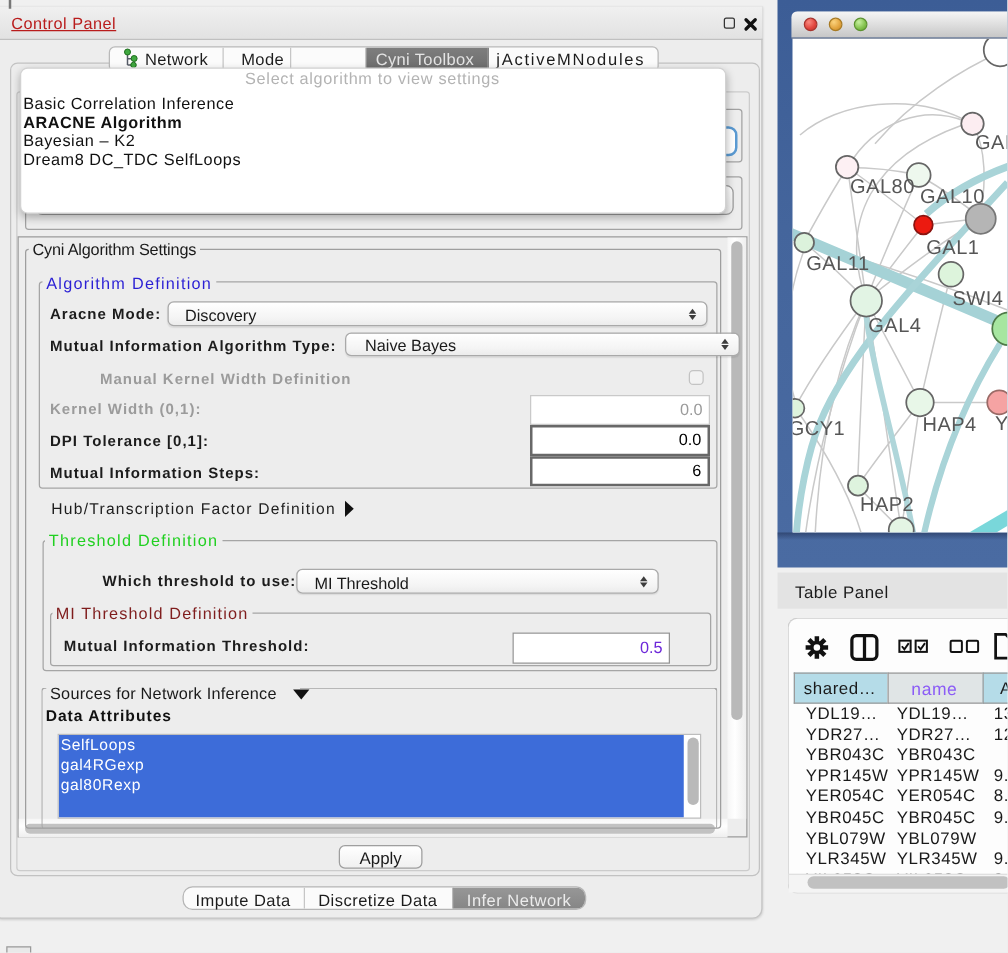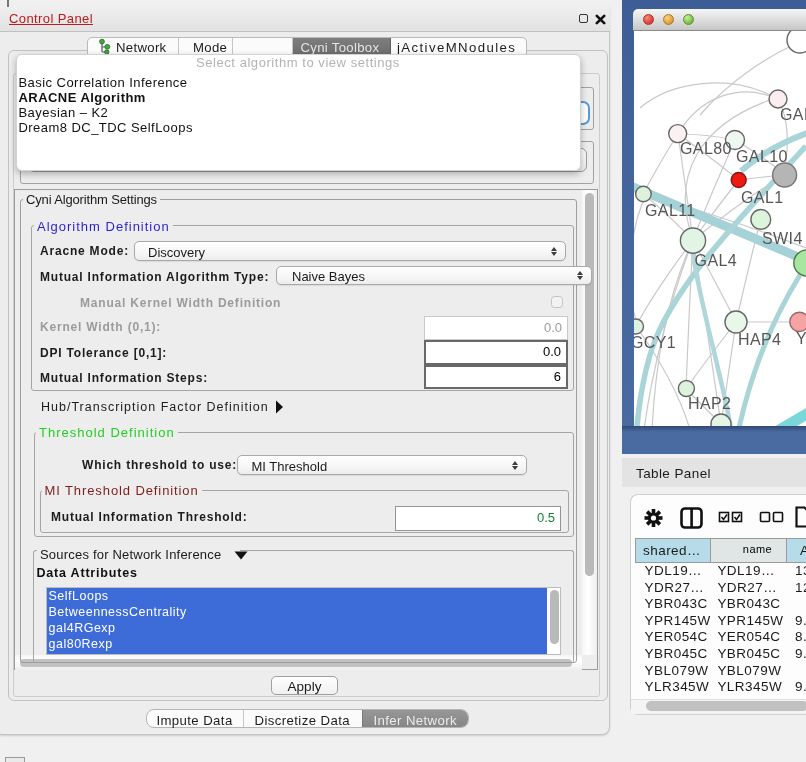--- a/index.html
+++ b/index.html
@@ -139,21 +139,21 @@
     <rect x="143.5" y="18.5" width="9" height="9" rx="1"></rect>
   </g>
 
   <path d="M166.5,13.5 h8 l5,5 v14 h-13 z" fill="none" stroke="#111" stroke-width="2.2"></path>
 </svg>
 
 <div class="abs" style="left:634.5px; top:538px; width:75px; height:24.5px; background:#b5dce8; border:1px solid #9a9a9a; border-right:none;"></div>
 <div class="abs" style="left:709.5px; top:538px; width:76px; height:24.5px; background:#e0e5e6; border:1px solid #9a9a9a; border-right:none;"></div>
 <div class="abs" style="left:785.5px; top:538px; width:21px; height:24.5px; background:#b5dce8; border:1px solid #9a9a9a; border-right:none;"></div>
 <div class="lbl" style="left:634.5px; top:543.5px; width:75px; text-align:center; font-size:13.5px; letter-spacing:0.45px; color:#1a1a1a;">shared…</div>
-<div class="lbl" style="left:709.5px; top:543.5px; width:96px; text-align:center; font-size:11px; letter-spacing:0.45px; color:#000000;">name</div>
+<div class="lbl" style="left:709.5px; top:543.5px; width:76px; text-align:center; font-size:14px; letter-spacing:0.45px; color:#8b5cf6;">name</div>
 <div class="lbl" style="left:800px; top:543.5px; font-size:13.5px; color:#1a1a1a;">A</div>
 
 <div class="abs" style="left:634px; top:563px; width:172px; height:136px; overflow:hidden; font-size:13.5px; letter-spacing:0.45px; color:#1a1a1a;">
   <div style="position:absolute; left:10.6px; width:76px; text-align:left;">
     <div style="height:16.6px; line-height:16.6px;">YDL19…</div>
     <div style="height:16.6px; line-height:16.6px;">YDR27…</div>
     <div style="height:16.6px; line-height:16.6px;">YBR043C</div>
     <div style="height:16.6px; line-height:16.6px;">YPR145W</div>
     <div style="height:16.6px; line-height:16.6px;">YER054C</div>
     <div style="height:16.6px; line-height:16.6px;">YBR045C</div>
@@ -289,34 +289,33 @@
     <span class="ar">
       <span class="up"></span>
       <span class="dn"></span>
     </span>
   </div>
 
 <div class="gb" style="left:40px; top:490px; width:529px; height:43px; border-color:#a5a5a5;"></div>
 <div class="gblab" style="left:41.5px; top:484px; font-size:13px; letter-spacing:0.9px; color:#7f1d1d;">MI Threshold Definition</div>
 
 <div class="lbl blab" style="left:51px; top:511px; font-size:12px; color:#1c1c1c;">Mutual Information Threshold:</div>
-<div class="fld" style="left:395px; top:506px; width:166px; height:24.5px; border:1.5px solid #949494; color:#15803d; line-height:21px; padding-right:5px;">0.5</div>
+<div class="fld" style="left:410px; top:506px; width:126px; height:24.5px; border:1.5px solid #949494; color:#6d28d9; line-height:21px; padding-right:5px;">0.5</div>
 
 <div class="gb" style="left:32.5px; top:550px; width:541.5px; height:113px; border-color:#a5a5a5; border-bottom:none;"></div>
 <div class="gblab" style="left:37px; top:547.5px; font-size:13px; letter-spacing:0.2px; color:#1a1a1a;">Sources for Network Inference&nbsp;&nbsp;&nbsp;&nbsp;</div>
 <svg class="abs" style="left:234px; top:551px;" width="14" height="9" viewBox="0 0 14 9">
     <path d="M0.5,0.5 L13.5,0.5 L7,8.5 z" fill="#111"></path>
   </svg>
 
 <div class="lbl blab" style="left:36.5px; top:567px; font-size:12.5px; color:#111;">Data Attributes</div>
 
 <div class="abs" style="left:45.5px; top:586.5px; width:515.5px; height:68.5px; border:1px solid #bdbdbd; background:#fff; overflow:hidden;">
   <div style="position:absolute; left:0; top:0; width:500px; height:100%; background:#3d6cd9; color:#fff; font-size:12.5px; letter-spacing:0.5px;">
     <div style="height:16.2px; line-height:16.2px; padding-left:2px;">SelfLoops</div>
-    <div style="height:16.2px; line-height:16.2px; padding-left:2px;">BetweennessCentrality</div>
     <div style="height:16.2px; line-height:16.2px; padding-left:2px;">gal4RGexp</div>
     <div style="height:16.2px; line-height:16.2px; padding-left:2px;">gal80Rexp</div>
   </div>
   <div style="position:absolute; left:503.5px; top:2.5px; width:9px; height:54px; background:#b9b9b9; border-radius:4.5px;"></div>
 </div>
 
 <div class="abs" style="left:271px; top:676px; width:67px; height:19px; border:1px solid #9f9f9f; border-radius:5px; background:linear-gradient(180deg,#ffffff,#f0f0f0);"></div>
 <div class="lbl" style="left:271px; top:680px; width:67px; text-align:center; font-size:13.5px; color:#1a1a1a;">Apply</div>
 
 <div class="abs" style="left:146px; top:708.5px; width:323px; height:19.5px; background:#fbfbfb; border:1px solid #b5b5b5; border-radius:8px; overflow:hidden; display:flex;">

